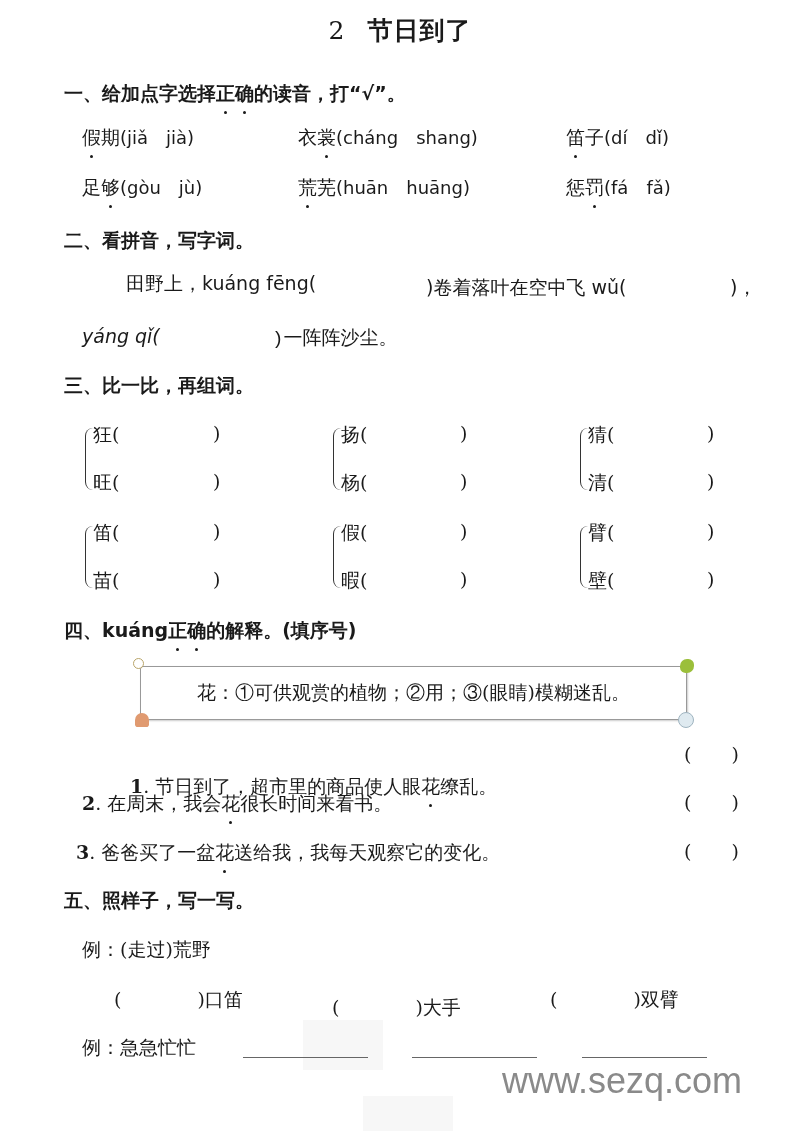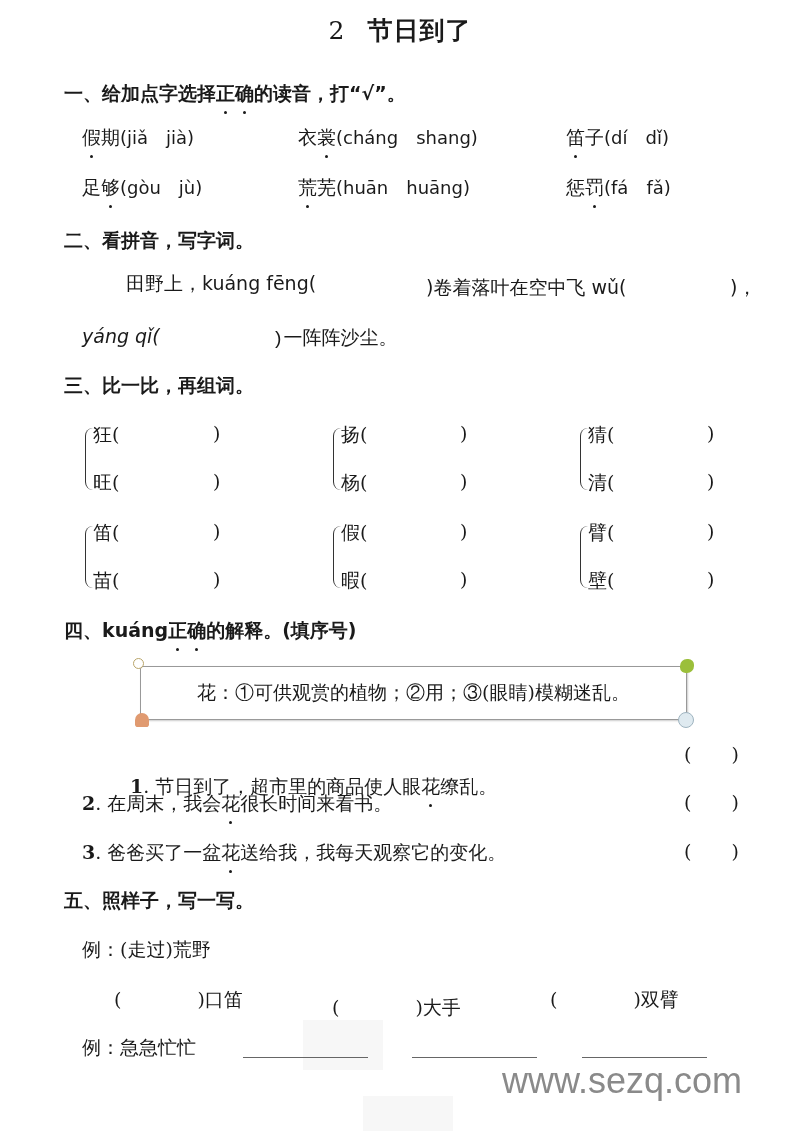--- a/index.html
+++ b/index.html
@@ -94,21 +94,21 @@
   <div class="corner" style="right:-8px;top:-8px;background:#9bbf3a;border-radius:50% 40%;"></div>
   <div class="corner" style="right:-8px;bottom:-9px;background:#dfeaf0;border:1px solid #9fb4c0;"></div>
 </div>
 
 <div class="abs q" style="top:774px;left:82px;margin-left:48px;"><b>1</b><span>. 节日到了，超市里的商品使人眼</span><span class="dot">花</span><span>缭乱。</span></div>
 <div class="abs q" style="top:743px;left:684px;"><span>(</span><span style="display:inline-block;width:40px;"></span><span>)</span></div>
 
 <div class="abs q" style="top:791px;left:82px;"><b>2</b><span>. 在周末，我会</span><span class="dot">花</span><span>很长时间来看书。</span></div>
 <div class="abs q" style="top:791px;left:684px;"><span>(</span><span style="display:inline-block;width:40px;"></span><span>)</span></div>
 
-<div class="abs q" style="top:840px;left:82px;"><b>3</b><span>. 爸爸买了一盆</span><span class="dot">花</span><span>送给我，我每天观察它的变化。</span></div>
+<div class="abs q" style="top:840px;left:76px;"><b>3</b><span>. 爸爸买了一盆</span><span class="dot">花</span><span>送给我，我每天观察它的变化。</span></div>
 <div class="abs q" style="top:840px;left:684px;"><span>(</span><span style="display:inline-block;width:40px;"></span><span>)</span></div>
 
 <div class="abs sec" style="top:888px;">五、照样子，写一写。</div>
 <div class="abs q" style="top:937px;left:82px;">例：(走过)荒野</div>
 
 <div class="abs q" style="top:987px;left:114px;"><span>(</span><span style="display:inline-block;width:76px;"></span><span>)口笛</span></div>
 <div class="abs q" style="top:987px;left:332px;margin-top:8px;"><span>(</span><span style="display:inline-block;width:76px;"></span><span>)大手</span></div>
 <div class="abs q" style="top:987px;left:550px;"><span>(</span><span style="display:inline-block;width:76px;"></span><span>)双臂</span></div>
 
 <div class="abs q" style="top:1035px;left:82px;">例：急急忙忙</div>

